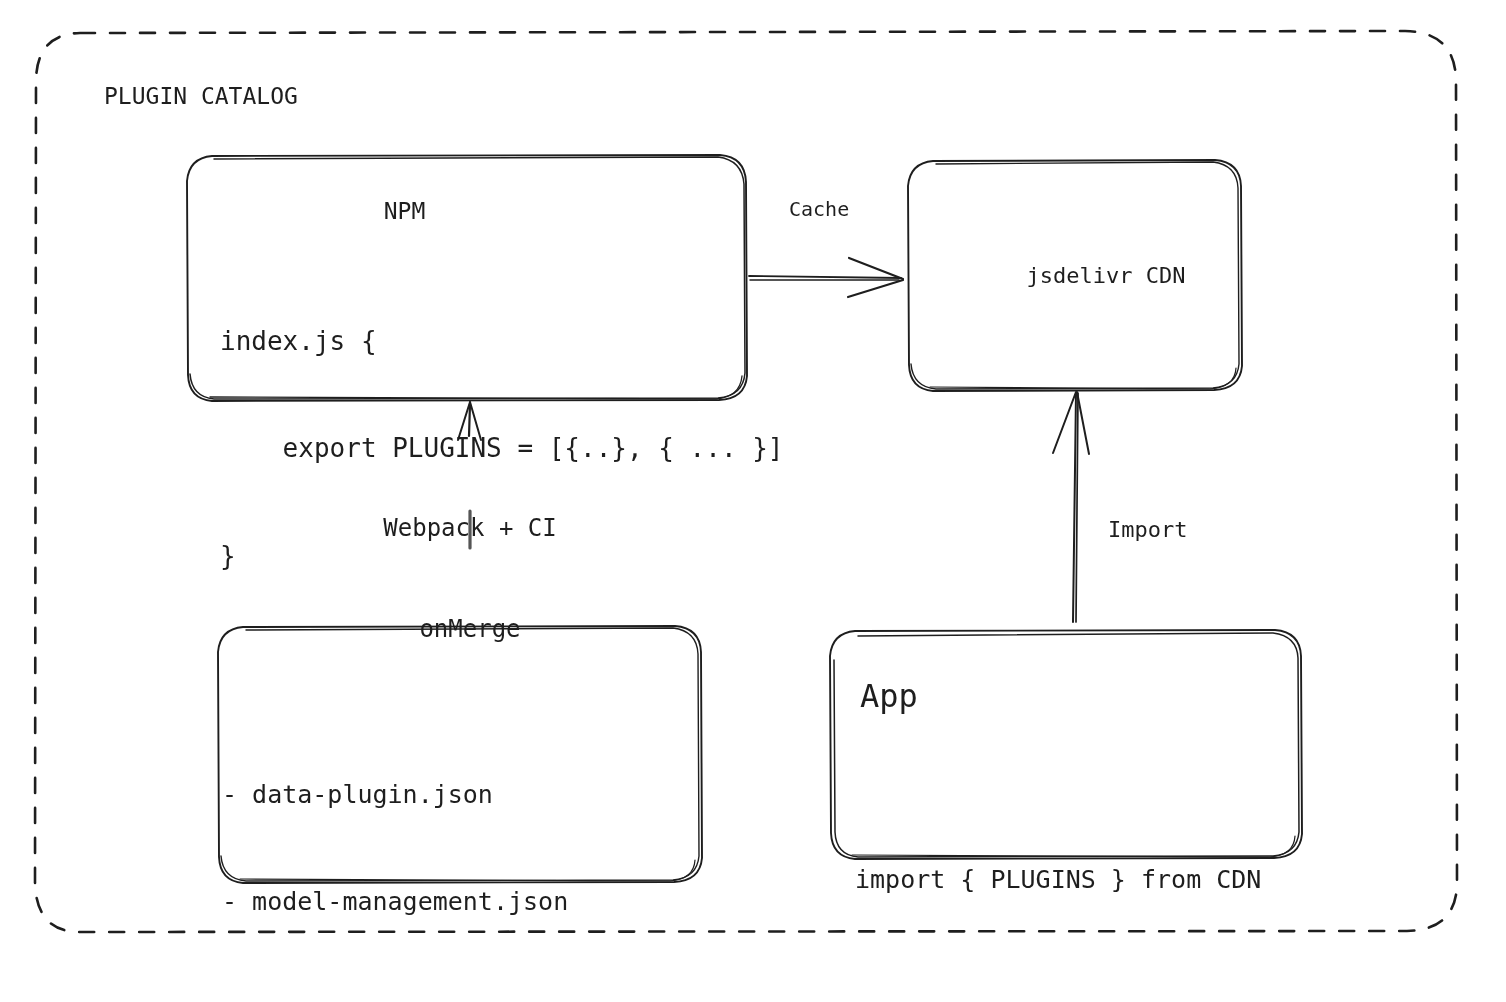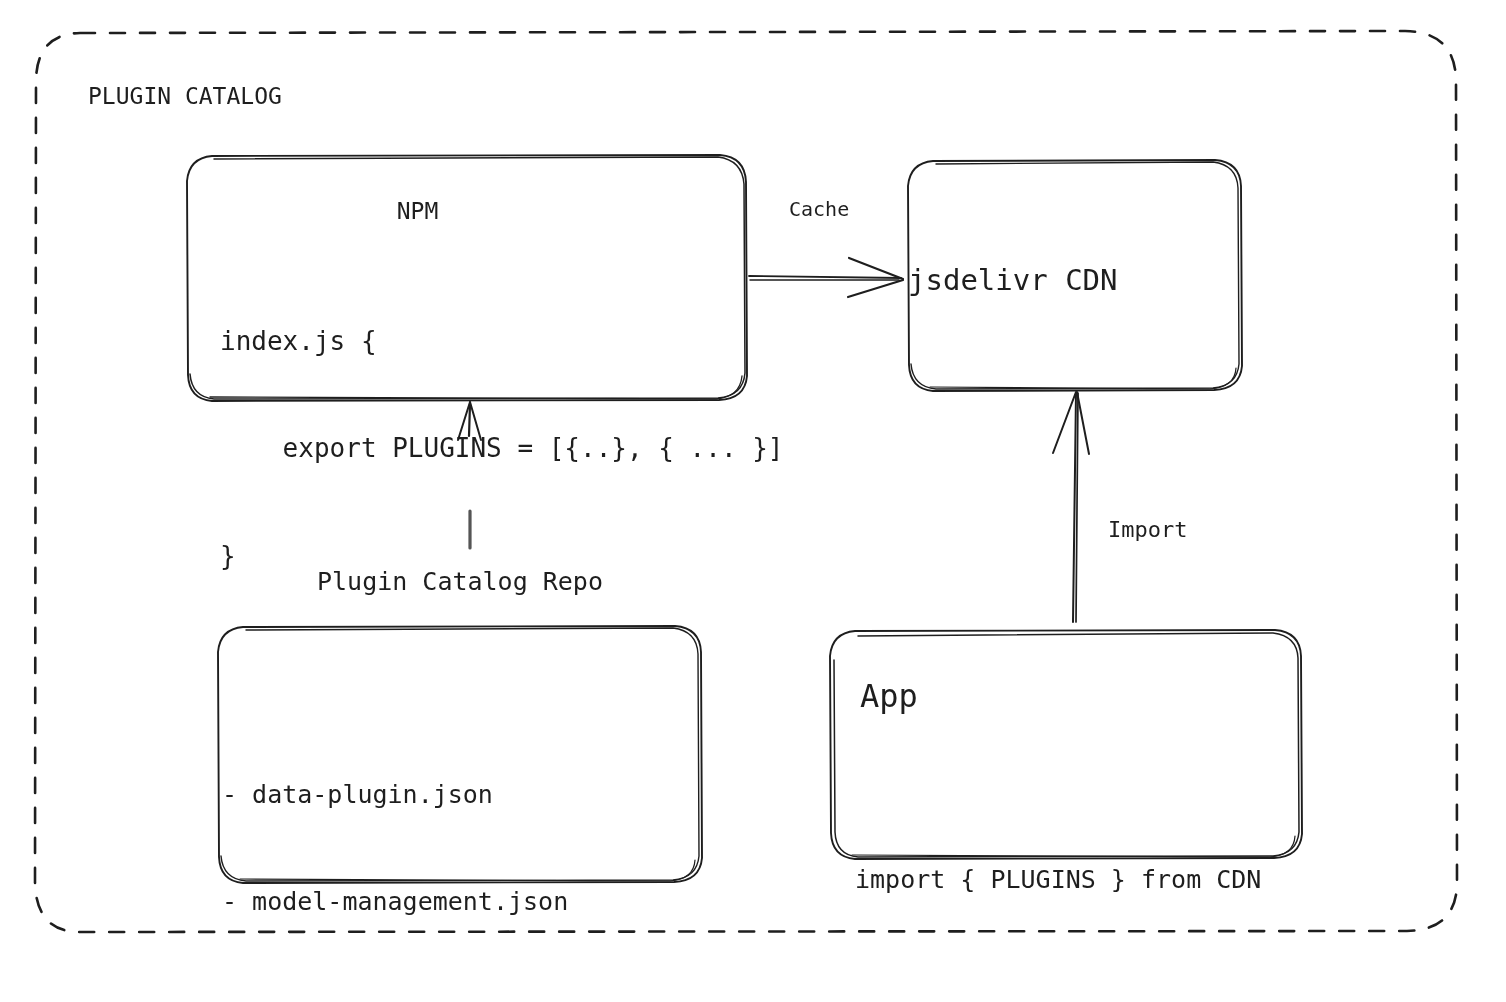--- a/index.html
+++ b/index.html
@@ -26,46 +26,48 @@
     position: absolute;
     color: #1e1e1e;
     font-family: "DejaVu Sans Mono", "Liberation Mono", monospace;
     white-space: pre;
     line-height: 1.25;
     letter-spacing: 0px;
   }
 
   
   #group-title {
-    left: 88px;
+    left: 104px;
     top: 82px;
     font-size: 23px;
   }
 
   
   #npm-title {
-    left: 190px;
+    left: 177px;
     top: 197px;
     width: 455px;
     text-align: center;
     font-size: 23px;
   }
   #npm-code {
     left: 220px;
     top: 252px;
     font-size: 26px;
     line-height: 1.38;
   }
 
   
   #cdn-title {
     left: 908px;
     top: 262px;
     width: 332px;
-    font-size: 29px;
+    text-align: center;
+    font-size: 22px;
+    padding-left: 32px;
   }
 
   
   #cache-label {
     left: 789px;
     top: 197px;
     font-size: 20px;
   }
 
   
@@ -189,22 +191,25 @@
   <div class="lbl" id="npm-code">
     <div>index.js {</div>
     <div>    export PLUGINS = [{..}, { ... }]</div>
     <div>}</div>
   </div>
 
   <div class="lbl" id="cdn-title">jsdelivr CDN</div>
 
   <div class="lbl" id="cache-label">Cache</div>
 
-
-  <div class="lbl" id="repo-label">Plugin Catalog Repo</div>
+  <div class="lbl" id="webpack-label">
+    <div>Webpack + CI</div>
+    <div>onMerge</div>
+  </div>
+
 
   <div class="lbl" id="repo-list">
     <div>- data-plugin.json</div>
     <div>- model-management.json</div>
     <div>...</div>
   </div>
 
   <div class="lbl" id="import-label">Import</div>
 
   <div class="lbl" id="app-title">App</div>

